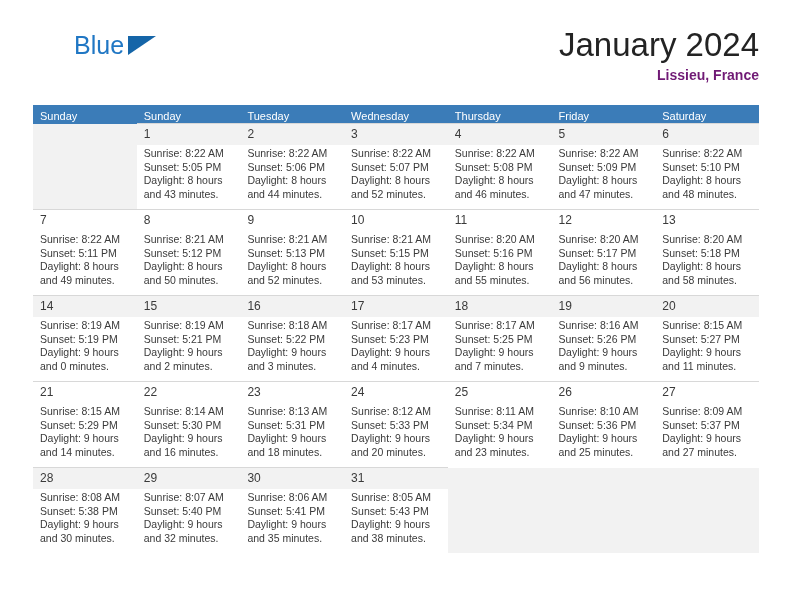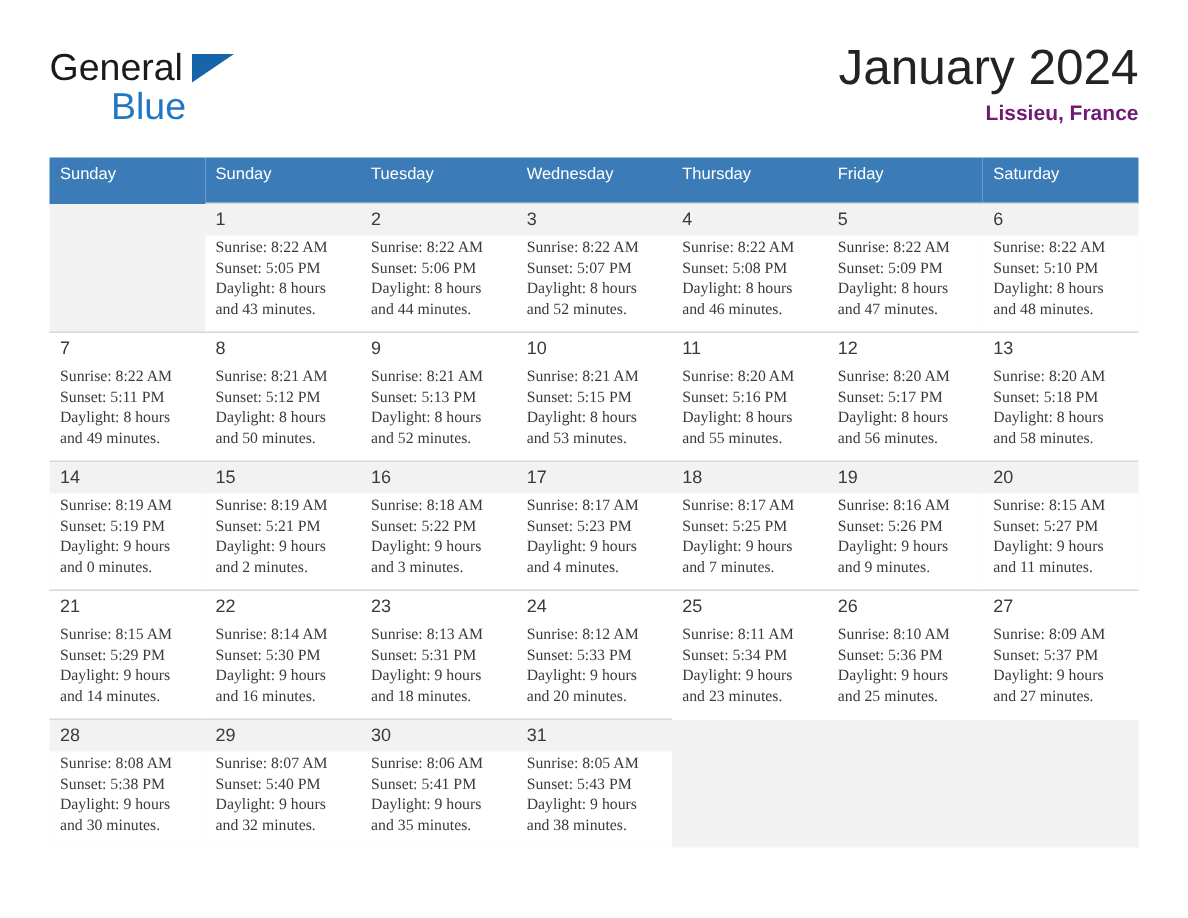--- a/index.html
+++ b/index.html
@@ -93,21 +93,21 @@
     width: 726px;
     border-collapse: collapse;
     table-layout: fixed;
   }
   .calendar th {
     background: #3b7cb8;
     color: #ffffff;
     font-size: 11px;
     font-weight: normal;
     text-align: left;
-    padding: 5px 0 13px 7px;
+    padding: 5px 0 1px 7px;
     height: 11px;
     border: none;
     margin-top: 28px;
   }
   .calendar td {
     vertical-align: top;
     padding: 0;
     border: none;
     height: 85px;
     width: 103.7px;
@@ -126,21 +126,20 @@
   .cell-daynum {
     font-size: 12px;
     color: #3a3a3a;
     padding: 4px 0 3px 7px;
     line-height: 13px;
     height: 14px;
   }
   .cell-body {
     padding: 2px 6px 0 7px;
     min-height: 62px;
-    font-family: Liberation Serif, serif;
   }
   .cell-line {
     font-size: 10.5px;
     line-height: 13.6px;
     color: #3a3a3a;
     white-space: nowrap;
   }
   .cell-empty {
     background: #ffffff;
   }
@@ -149,21 +148,20 @@
   }
 </style>
 </head>
 <body>
 
 <div class="page">
 
   <div class="header">
 
     <div class="logo">
-      <span class="logo-general">General</span>
       <span class="logo-triangle"></span>
       <span class="logo-blue">Blue</span>
     </div>
 
     <div class="title-block">
       <div class="cal-title">January 2024</div>
       <div class="cal-subtitle">Lissieu, France</div>
     </div>
 
   </div>

